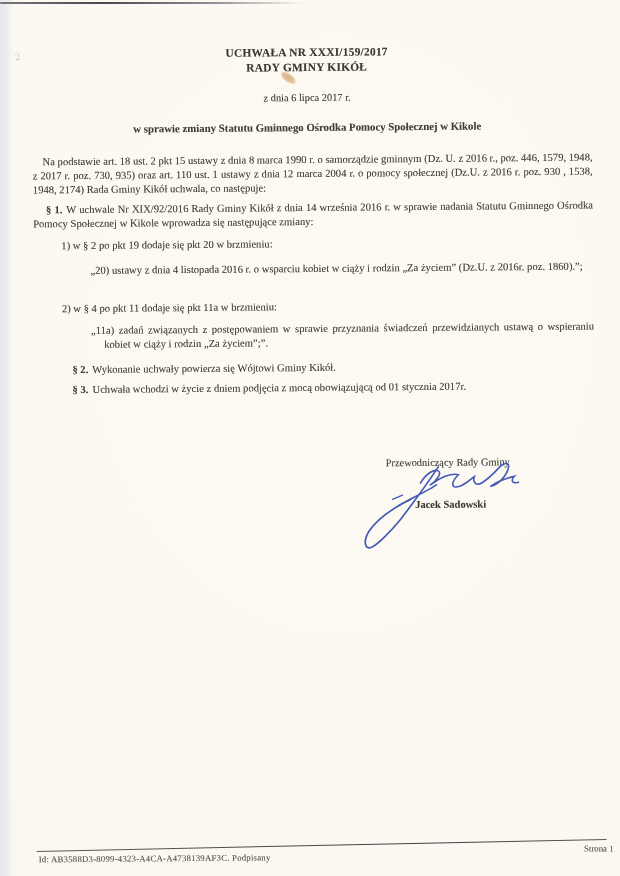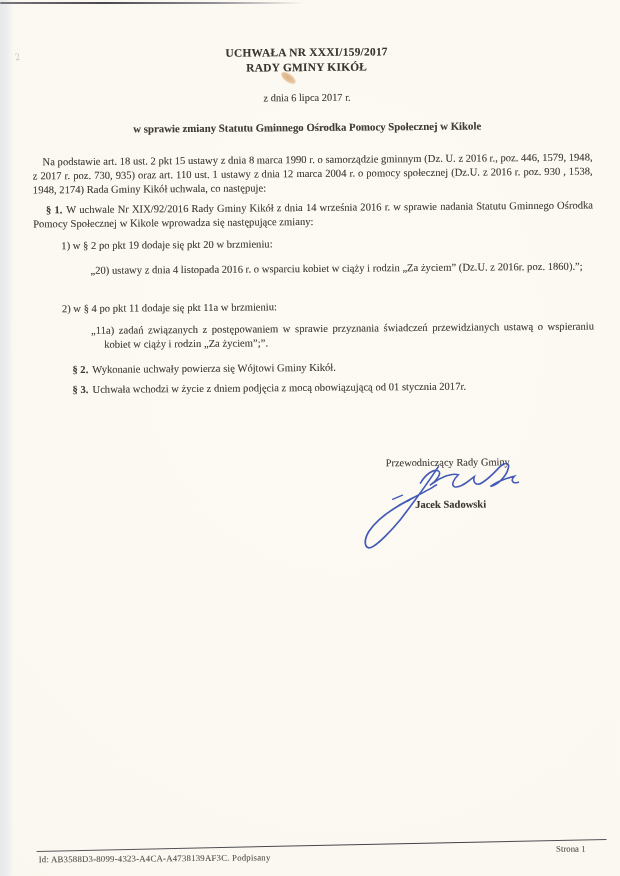--- a/index.html
+++ b/index.html
@@ -62,21 +62,21 @@
   #sig-role{top:457px;left:355px;width:185px;text-align:center;font-size:10.4px;}
   #sig-name{top:499px;left:365px;width:170px;text-align:center;font-size:10.5px;font-weight:bold;color:#3a3733;}
   .sig-svg{position:absolute;left:350px;top:462px;width:185px;height:92px;opacity:.95;}
   
   .footer-line{
     position:absolute;left:33px;top:845px;width:570px;height:1.3px;
     background:linear-gradient(to right,#5a5a5e,#3f3f45 70%,#55555a);
     transform:rotate(-0.7deg);
   }
   #footer-id{top:849.5px;left:35px;font-size:8.8px;color:#585751;letter-spacing:.2px;}
-  #footer-page{top:844px;left:480px;width:102px;text-align:right;font-size:8.8px;color:#585751;}
+  #footer-page{top:844px;left:508px;width:102px;text-align:right;font-size:8.8px;color:#585751;}
 </style>
 </head>
 <body>
 
 <div id="scan">
   <div class="edge-strip"></div>
   <div class="top-edge-line"></div>
   <div class="pencil-mark">2</div>
   <div class="stain"></div>
 

